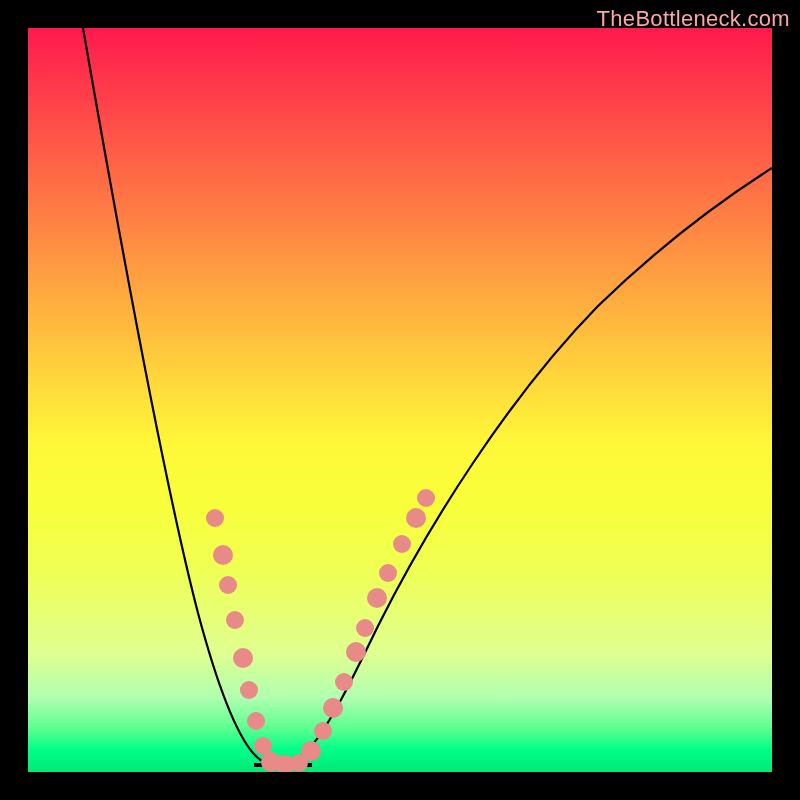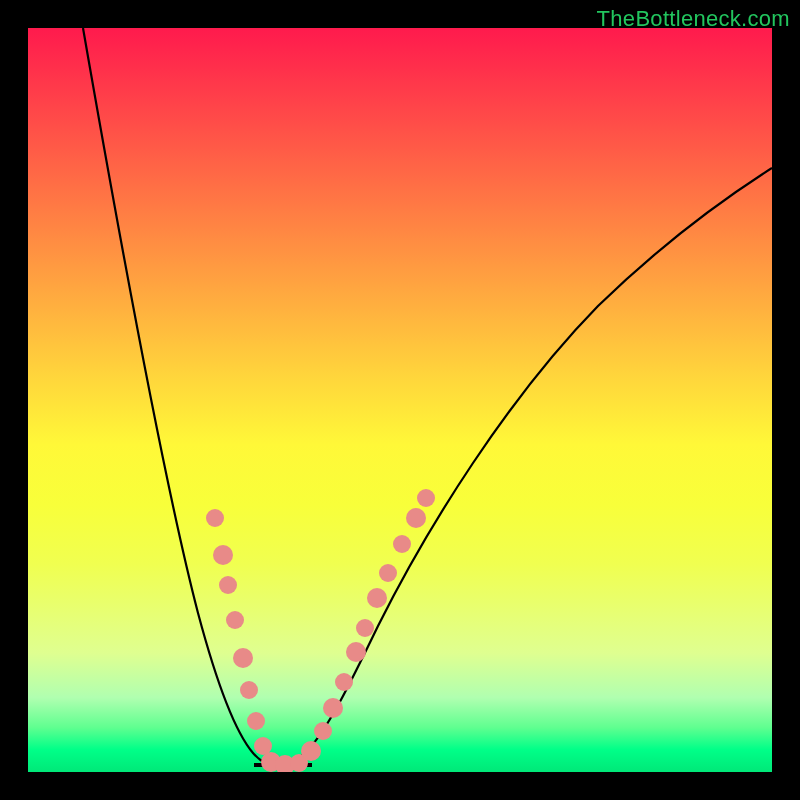--- a/index.html
+++ b/index.html
@@ -27,21 +27,21 @@
       #b0ffb0 90%,
       #60ff90 94%,
       #00ff88 97%,
       #00e878 100%
     );
   }
   .watermark {
     position: absolute;
     top: 6px;
     right: 10px;
-    color: #22c55e;
+    color: #fca5a5;
     font-size: 22px;
     font-weight: 500;
     letter-spacing: 0.3px;
     z-index: 10;
   }
   svg.curves {
     position: absolute;
     left: 0;
     top: 0;
     width: 744px;

